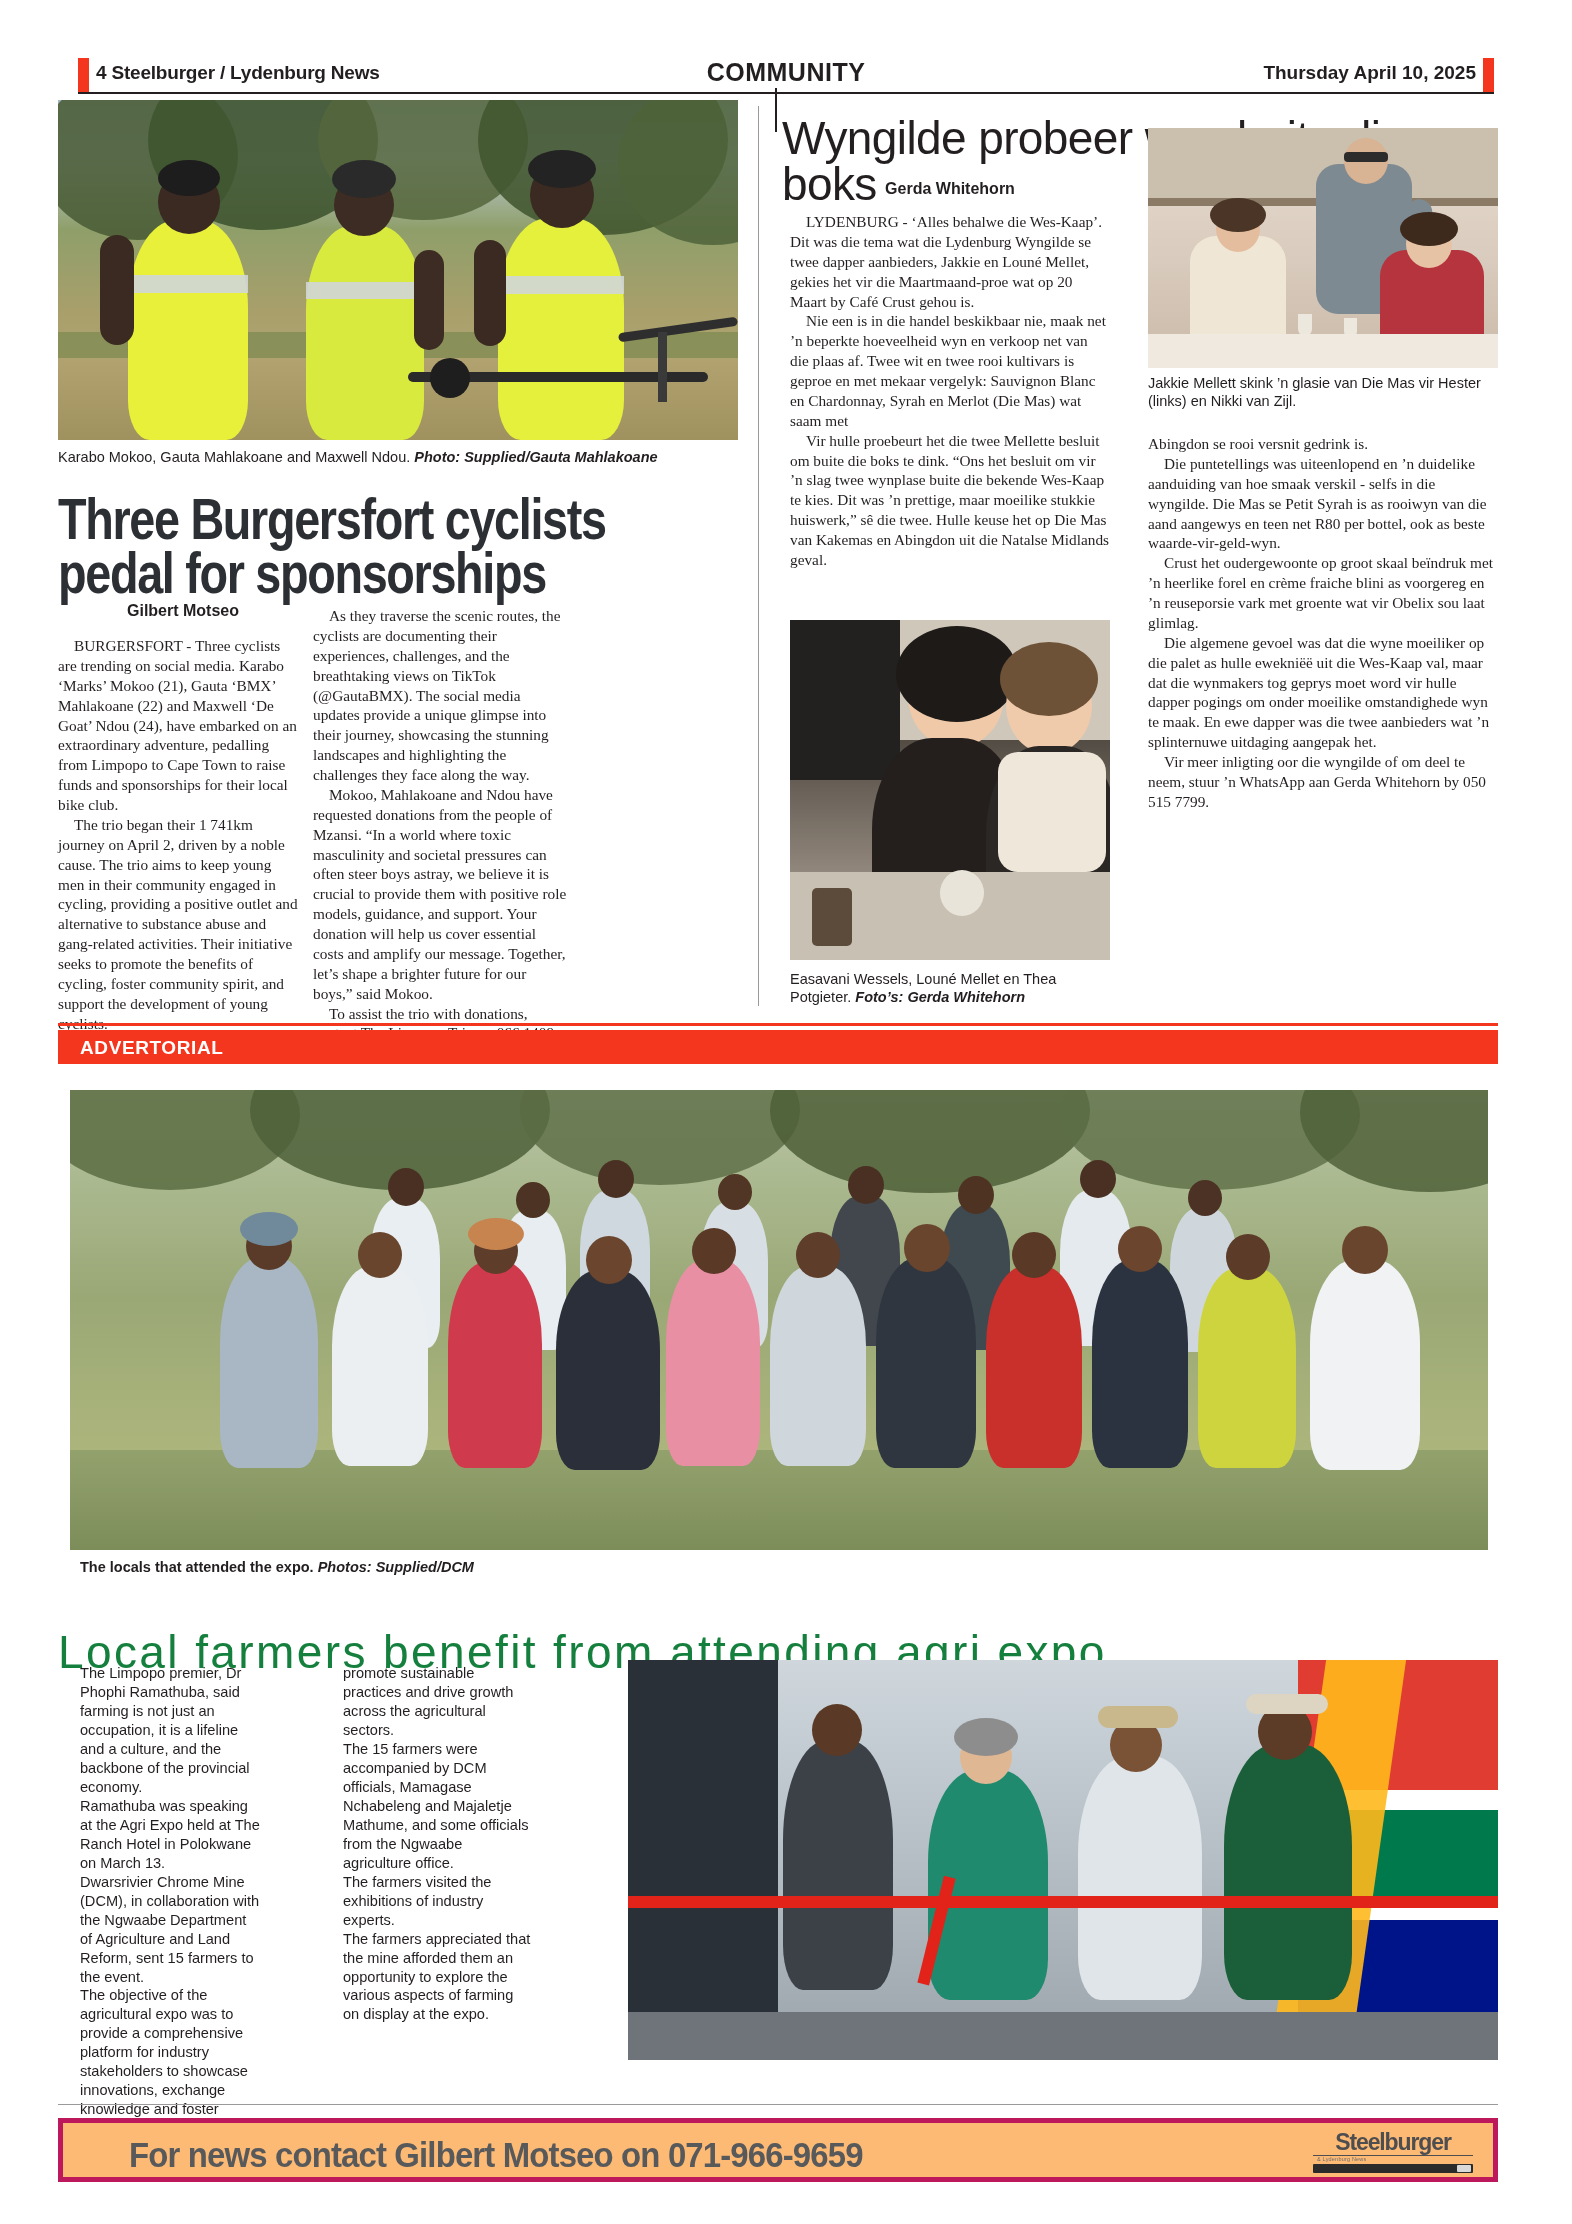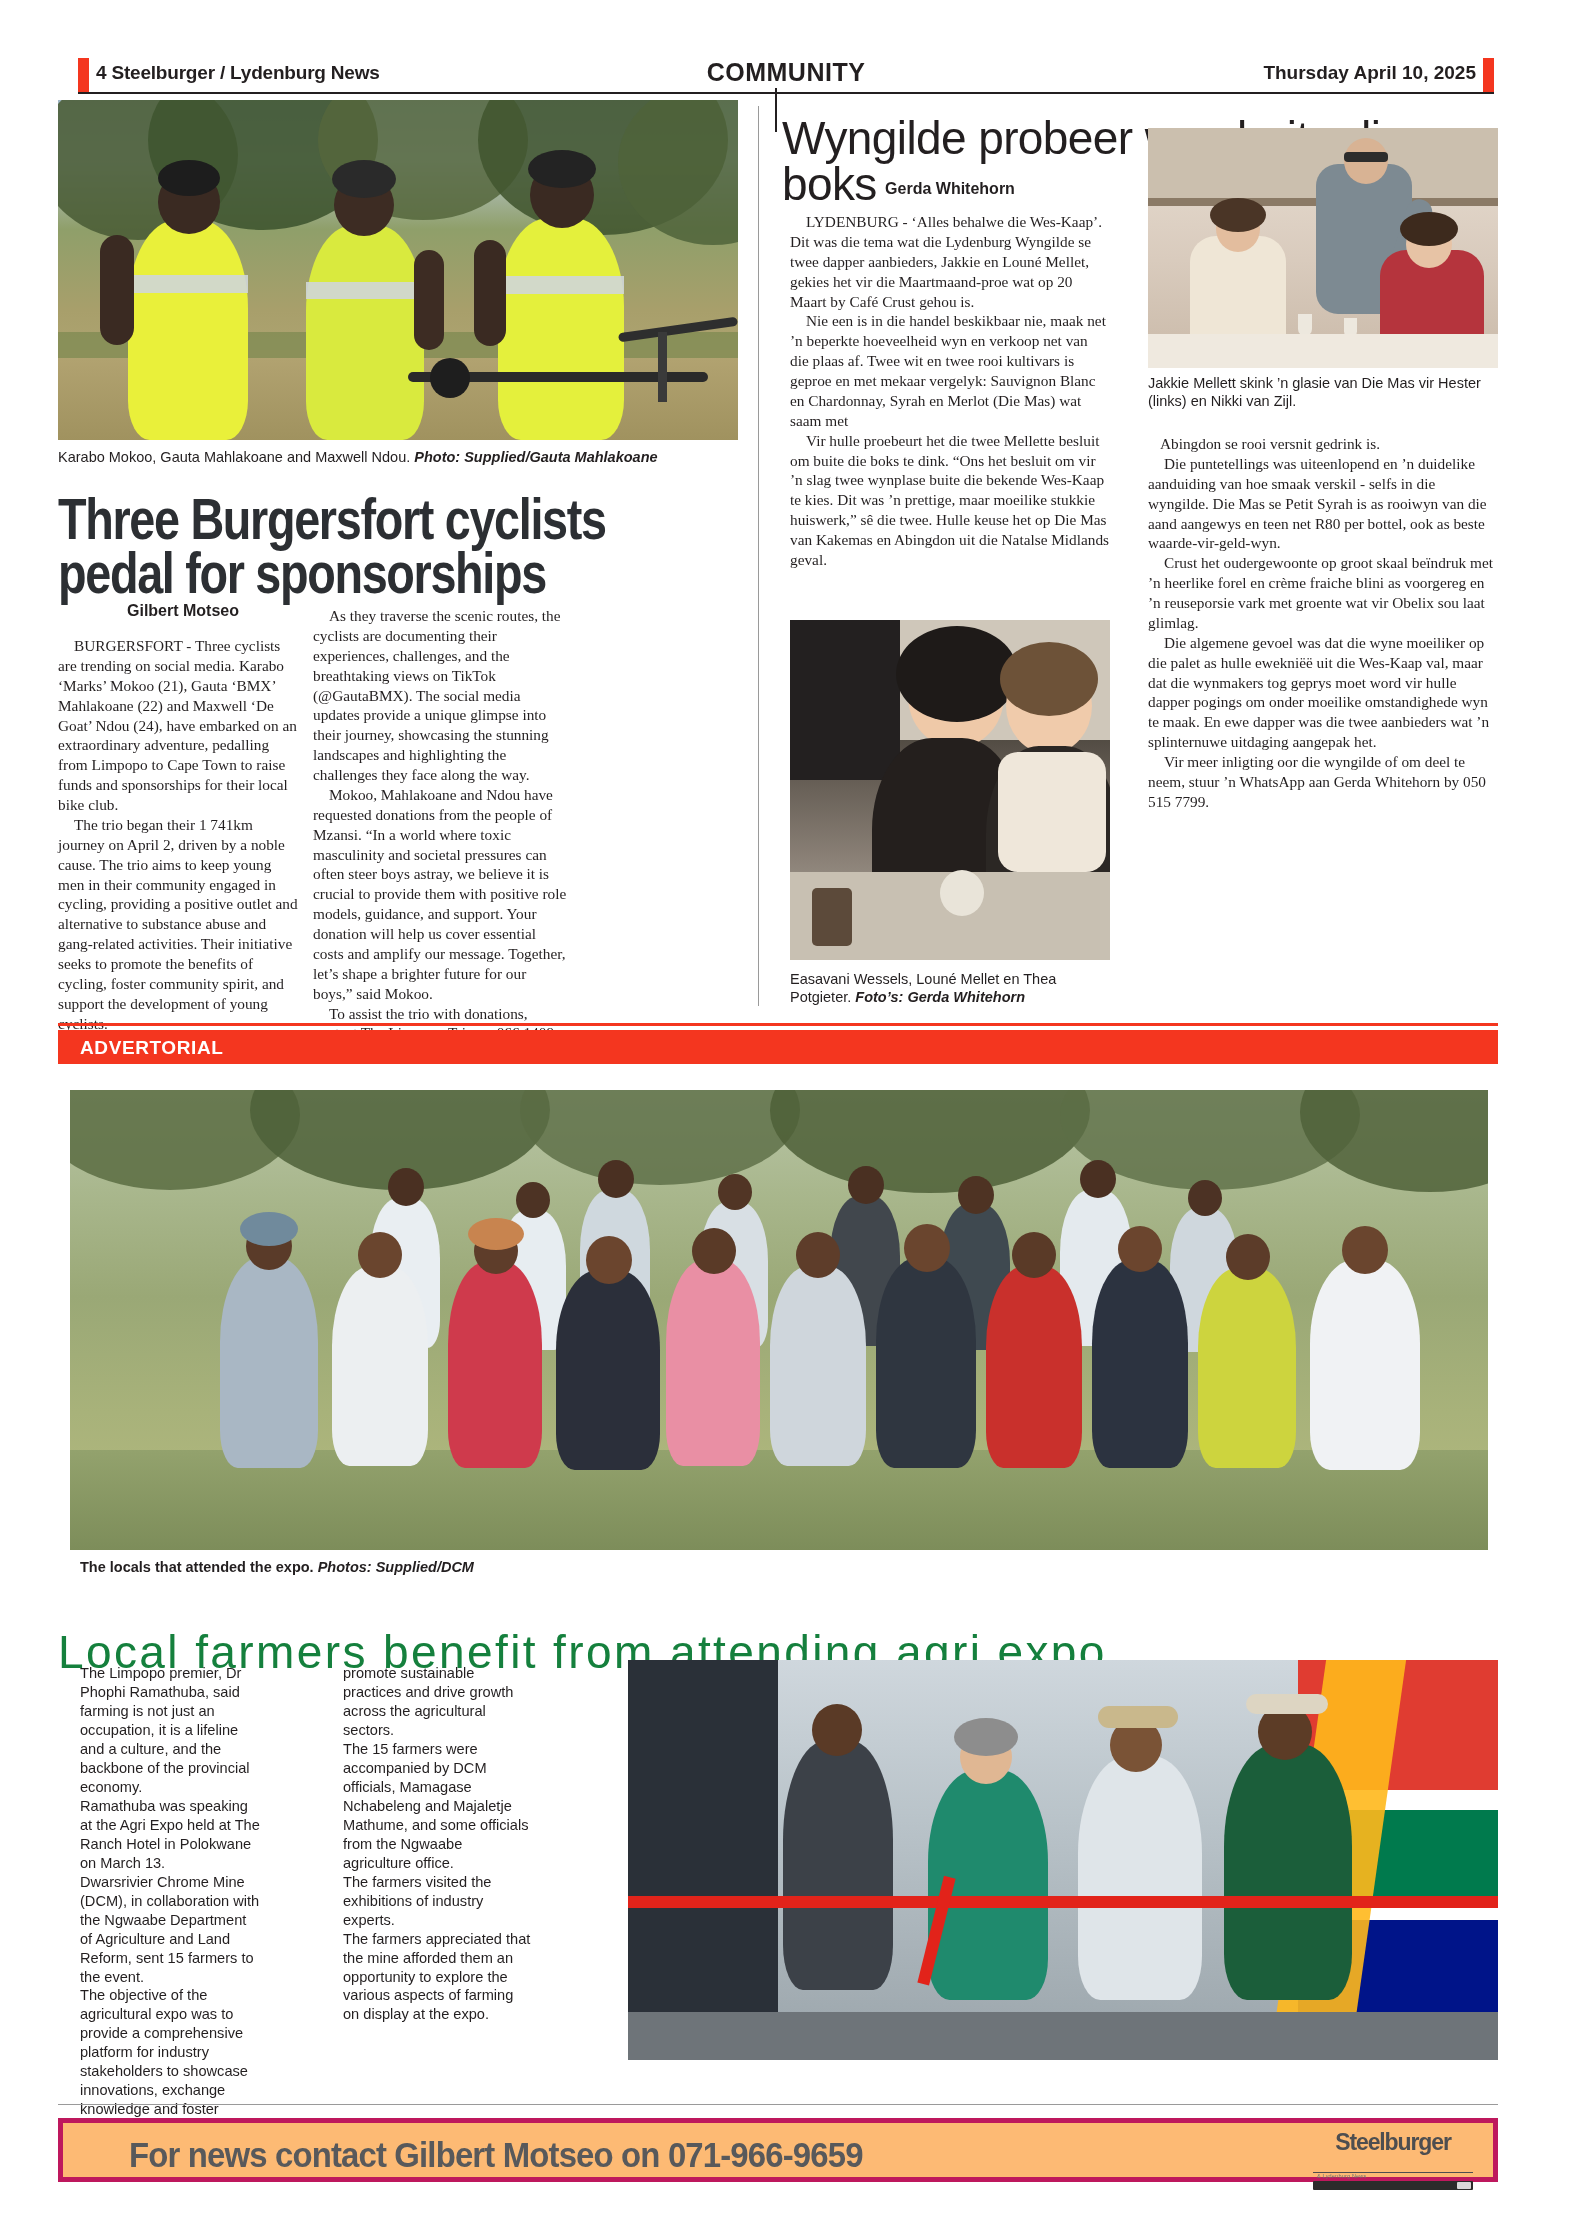--- a/index.html
+++ b/index.html
@@ -70,21 +70,21 @@
   .byline {
     font-family:"Liberation Sans", sans-serif;
     font-weight:bold; font-size:16px; text-align:center; color:#231f20;
   }
   .bodytext {
     font-family:"Liberation Serif", serif;
     font-size:15.3px; line-height:1.30;
     color:#231f20; text-align:left;
   }
   .bodytext p { margin:0; text-indent:16px; }
-  .bodytext p.noindent { text-indent:0;margin-left:12px; }
+  .bodytext p.noindent { text-indent:0; }
 
   
   .a2-head {
     position:absolute; left:782px; top:84px; width:720px;
     font-family:"Liberation Sans", sans-serif;
     font-weight:normal;
     font-size:46px; line-height:1.0;
     letter-spacing:-0.6px;
     color:#231f20;
   }
@@ -129,21 +129,21 @@
     color:#58595b;
     transform:scaleX(0.94); transform-origin:left top;
   }
   .footer-logo {
     position:absolute; right:20px; top:8px; width:160px; height:48px;
   }
   .footer-logo .lg-name {
     font-family:"Liberation Sans", sans-serif;
     font-weight:bold; font-size:23px; color:#4e4e50; letter-spacing:-1.1px;
     text-align:center; line-height:1;
-    border-bottom:1.6px solid #4e4e50; padding-bottom:18px;
+    border-bottom:1.6px solid #4e4e50; padding-bottom:1px;
   }
   .footer-logo .lg-sub {
     font-family:"Liberation Sans", sans-serif;
     font-size:5.5px; color:#6d6e70; text-align:left; padding-left:4px; letter-spacing:0.2px;
   }
   .footer-logo .lg-bar {
     margin-top:2px; height:9px; background:#2b2b2b; border-radius:1px;
     position:relative;
   }
   .footer-logo .lg-bar:after{

